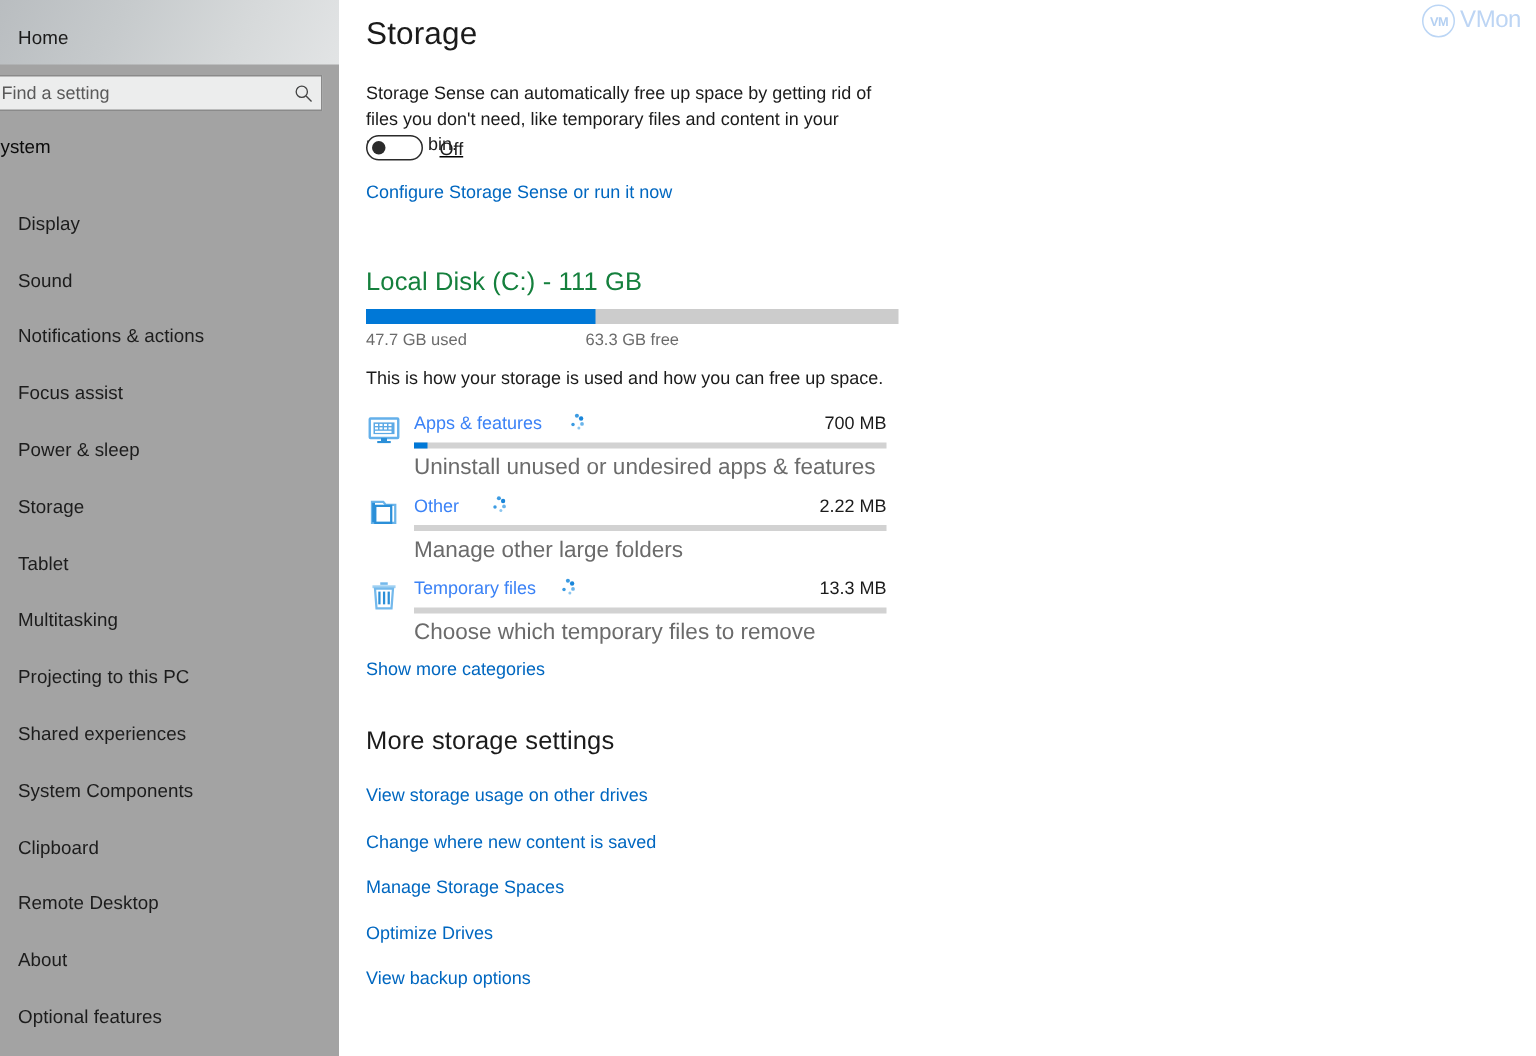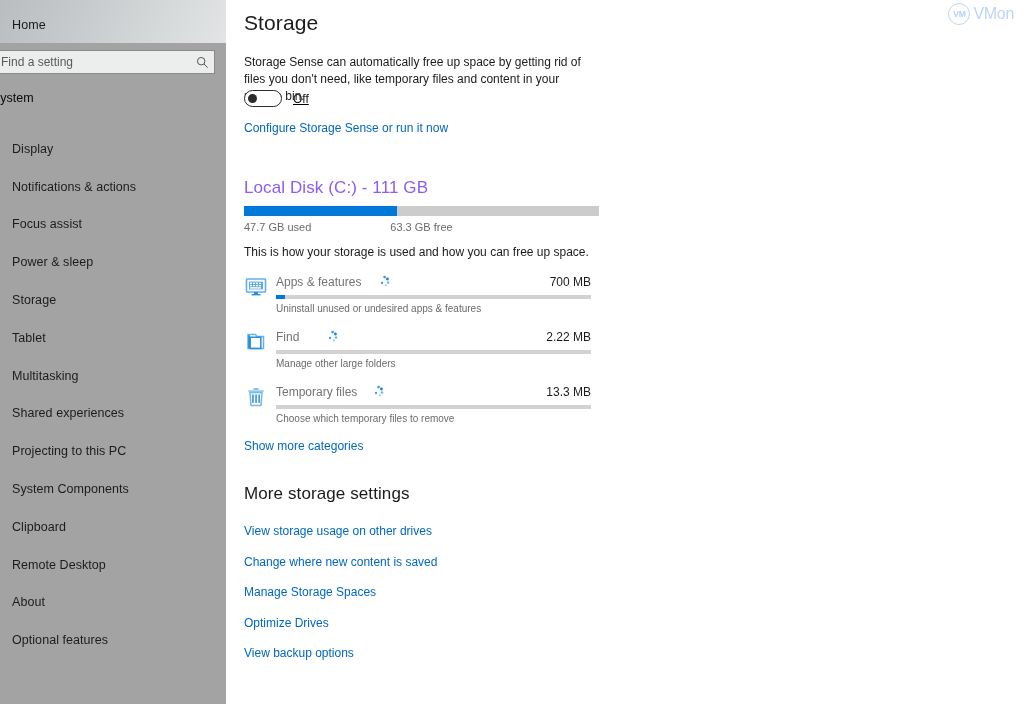--- a/index.html
+++ b/index.html
@@ -191,21 +191,21 @@
     left: 18px;
     top: 121px;
   }
 
   #disk-title {
     position: absolute;
     left: 18px;
     top: 178px;
     font-size: 17px;
     font-weight: 400;
-    color: #8b5cf6;
+    color: #15803d;
     letter-spacing: 0.1px;
   }
 
   #disk-bar {
     position: absolute;
     left: 18px;
     top: 206px;
     width: 355px;
     height: 10px;
     background: #cccccc;
@@ -257,21 +257,21 @@
     left: 0;
     top: 5px;
     width: 24px;
     height: 24px;
   }
   .cat-name {
     position: absolute;
     left: 32px;
     top: 5px;
     font-size: 12px;
-    color: #737373;
+    color: #3b82f6;
   }
   .cat-spinner {
     position: absolute;
     top: 4px;
     width: 17px;
     height: 17px;
   }
   .cat-size {
     position: absolute;
     right: 0;
@@ -288,21 +288,21 @@
     background: #d2d2d2;
   }
   .cat-bar-fill {
     height: 100%;
     background: #0078d7;
   }
   .cat-sub {
     position: absolute;
     left: 32px;
     top: 33px;
-    font-size: 10px;
+    font-size: 15px;
     color: #6b6b6b;
   }
 
   #show-more {
     position: absolute;
     left: 18px;
     top: 439px;
   }
 
   #more-title {
@@ -376,42 +376,45 @@
     </span>
   </div>
 
   <div id="group-label">System</div>
 
   <ul id="nav-list">
     <li class="nav-item">
       <span class="nav-label">Display</span>
     </li>
     <li class="nav-item">
+      <span class="nav-label">Sound</span>
+    </li>
+    <li class="nav-item">
       <span class="nav-label">Notifications &amp; actions</span>
     </li>
     <li class="nav-item">
       <span class="nav-label">Focus assist</span>
     </li>
     <li class="nav-item">
       <span class="nav-label">Power &amp; sleep</span>
     </li>
     <li class="nav-item selected">
       <span class="nav-label">Storage</span>
     </li>
     <li class="nav-item">
       <span class="nav-label">Tablet</span>
     </li>
     <li class="nav-item">
       <span class="nav-label">Multitasking</span>
     </li>
     <li class="nav-item">
+      <span class="nav-label">Projecting to this PC</span>
+    </li>
+    <li class="nav-item">
       <span class="nav-label">Shared experiences</span>
-    </li>
-    <li class="nav-item">
-      <span class="nav-label">Projecting to this PC</span>
     </li>
     <li class="nav-item">
       <span class="nav-label">System Components</span>
     </li>
     <li class="nav-item">
       <span class="nav-label">Clipboard</span>
     </li>
     <li class="nav-item">
       <span class="nav-label">Remote Desktop</span>
     </li>
@@ -488,21 +491,21 @@
     </div>
 
     <div class="cat-row">
       <span class="cat-icon">
         <svg width="24" height="24" viewBox="0 0 24 24">
           <path d="M4 4.5 H11.5 L13.2 6.6 H19.5 V18.5 H4 Z" fill="none" stroke="#6ab4ea" stroke-width="1.5"></path>
           <path d="M6.2 7.2 H16.8 V18.5 H6.2 Z" fill="none" stroke="#2b8fd8" stroke-width="1.5"></path>
           <rect x="4.1" y="5.2" width="1.9" height="13" fill="#2b8fd8"></rect>
         </svg>
       </span>
-      <span class="cat-name">Find</span>
+      <span class="cat-name">Other</span>
       <span class="cat-spinner" style="left:78px;">
         <svg width="17" height="17" viewBox="0 0 17 17">
           <circle cx="13.4" cy="5.0" r="1.45" fill="#1a86da"></circle>
           <circle cx="10.6" cy="3.1" r="1.35" fill="#3c9be2"></circle>
           <circle cx="14.0" cy="8.6" r="1.25" fill="#6ab4ea"></circle>
           <circle cx="8.0" cy="9.0" r="1.15" fill="#3c9be2"></circle>
           <circle cx="11.9" cy="11.3" r="1.0" fill="#8cc6ef"></circle>
         </svg>
       </span>
       <span class="cat-size">2.22 MB</span>

